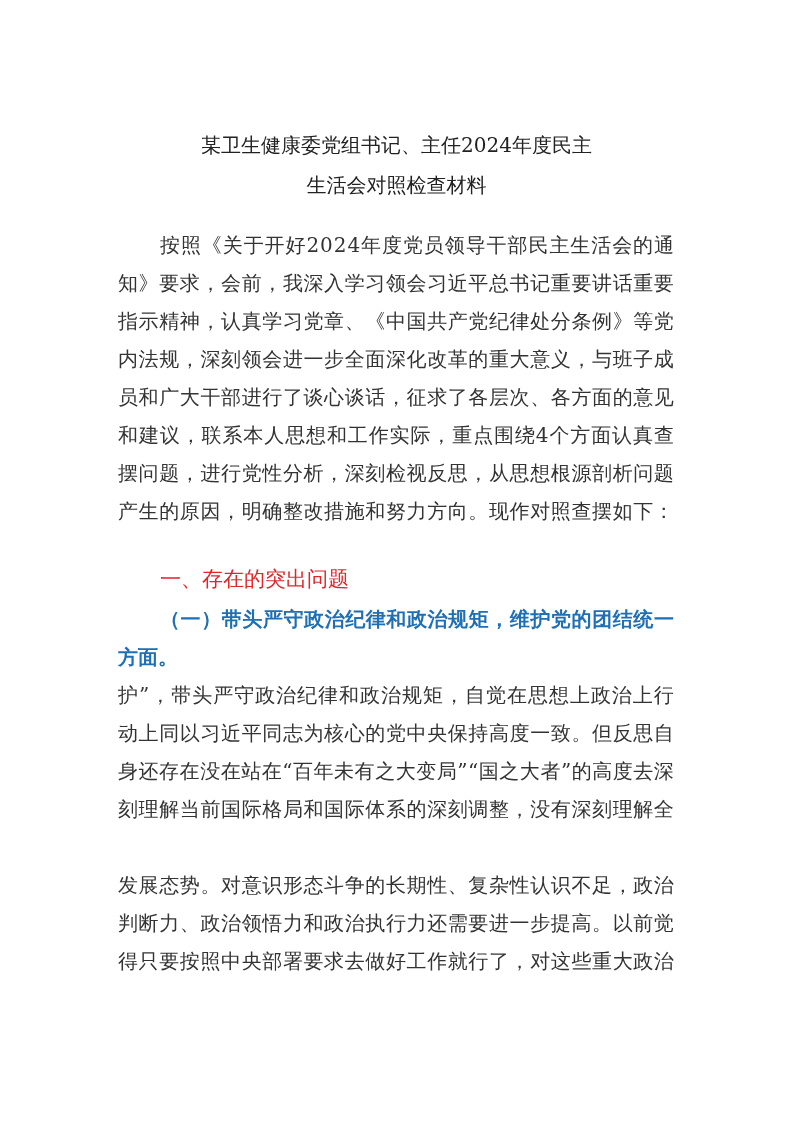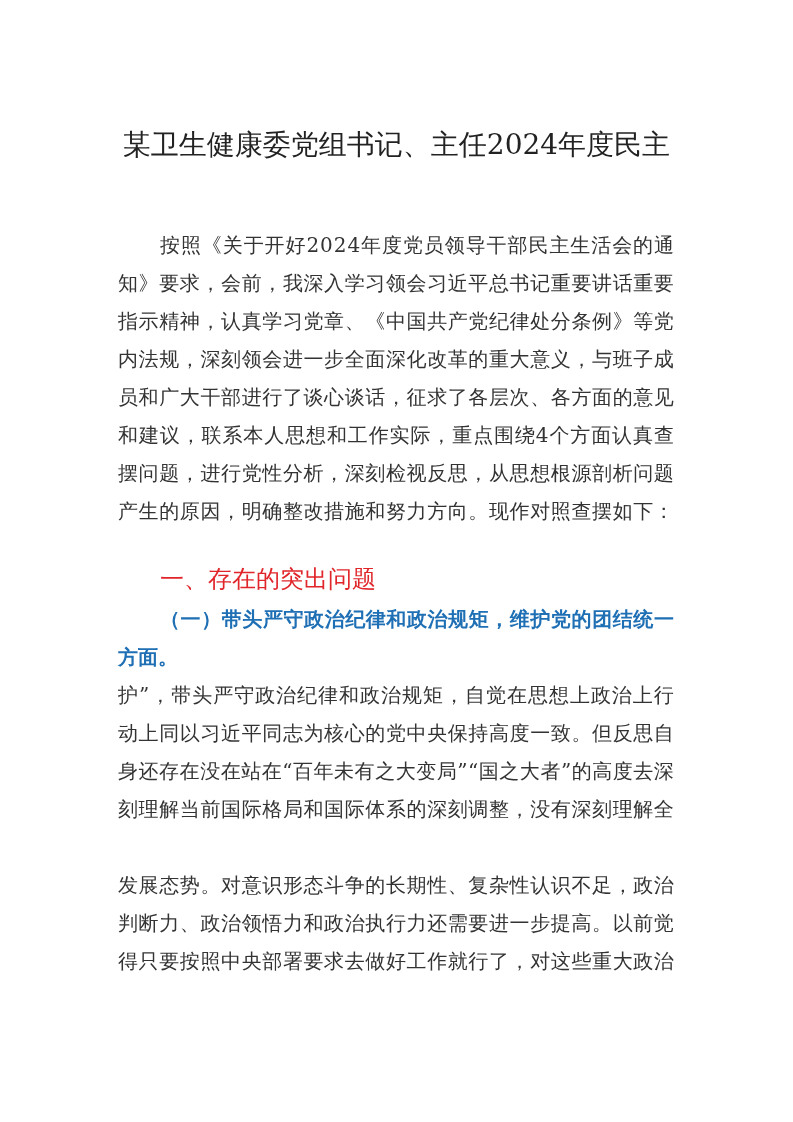--- a/index.html
+++ b/index.html
@@ -1,44 +1,45 @@
 <!DOCTYPE html>
 <html><head>
   <meta charset="utf-8">
   <style>
     html, body { margin: 0; padding: 0; background: #ffffff; }
     body { width: 793px; height: 1122px; position: relative; overflow: hidden; }
     .page { position: absolute; left: 0; top: 0; width: 793px; height: 1122px; background: #fff; }
     .title-line {
       position: absolute; left: 0; width: 793px; text-align: center;
       font-family: "DejaVu Serif", "Liberation Serif", serif;
-      font-size: 28px; color: #222; line-height: 40px; white-space: nowrap;
+      font-size: 20px; color: #222; line-height: 40px; white-space: nowrap;
     }
     .line {
       position: absolute; left: 118px; width: 556px;
       font-family: "DejaVu Serif", "Liberation Serif", serif;
       font-size: 20px; color: #333; line-height: 30px;
       text-align: justify; text-align-last: justify; white-space: nowrap;
       display: flex; justify-content: space-between;
     }
     .line.last { text-align-last: left; justify-content: space-between; }
     .line span.ch { display: inline-block; }
     .heading-red {
       position: absolute; left: 160px;
       font-family: "DejaVu Sans", "Liberation Sans", sans-serif;
-      font-size: 24px; color: #e0262b; line-height: 30px; white-space: nowrap;
+      font-size: 21px; color: #e0262b; line-height: 30px; white-space: nowrap;
     }
     .blue { color: #1f6fb4; font-weight: bold; }
   </style>
 </head>
 <body>
 
 <div class="page">
 
   <div class="title-line" style="top:125px;">某卫生健康委党组书记、主任2024年度民主</div>
+  <div class="title-line" style="top:165px;">生活会对照检查材料</div>
 
   <div class="line" style="top:230px; left:160px; width:514px;">
       <span class="ch">按</span>
       <span class="ch">照</span>
       <span class="ch">《</span>
       <span class="ch">关</span>
       <span class="ch">于</span>
       <span class="ch">开</span>
       <span class="ch">好</span>
       <span class="ch">2</span>

